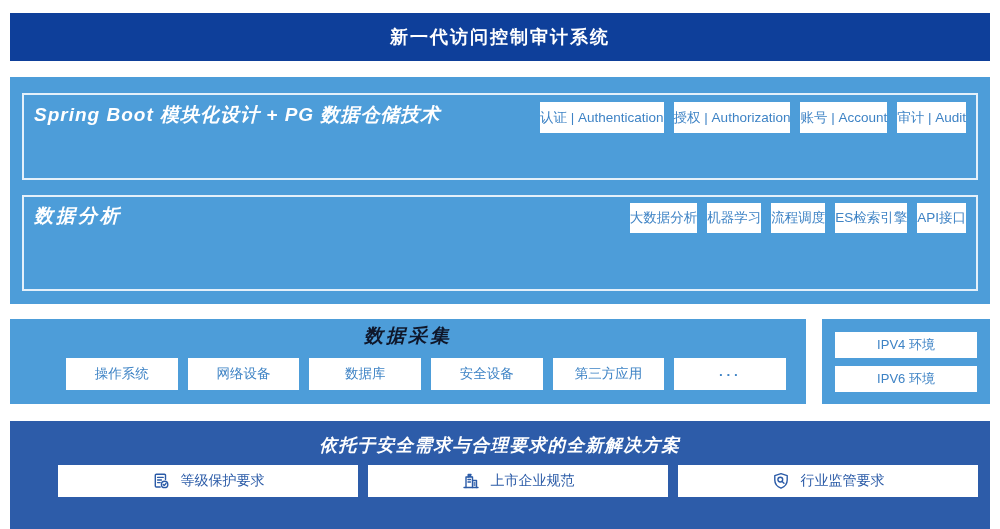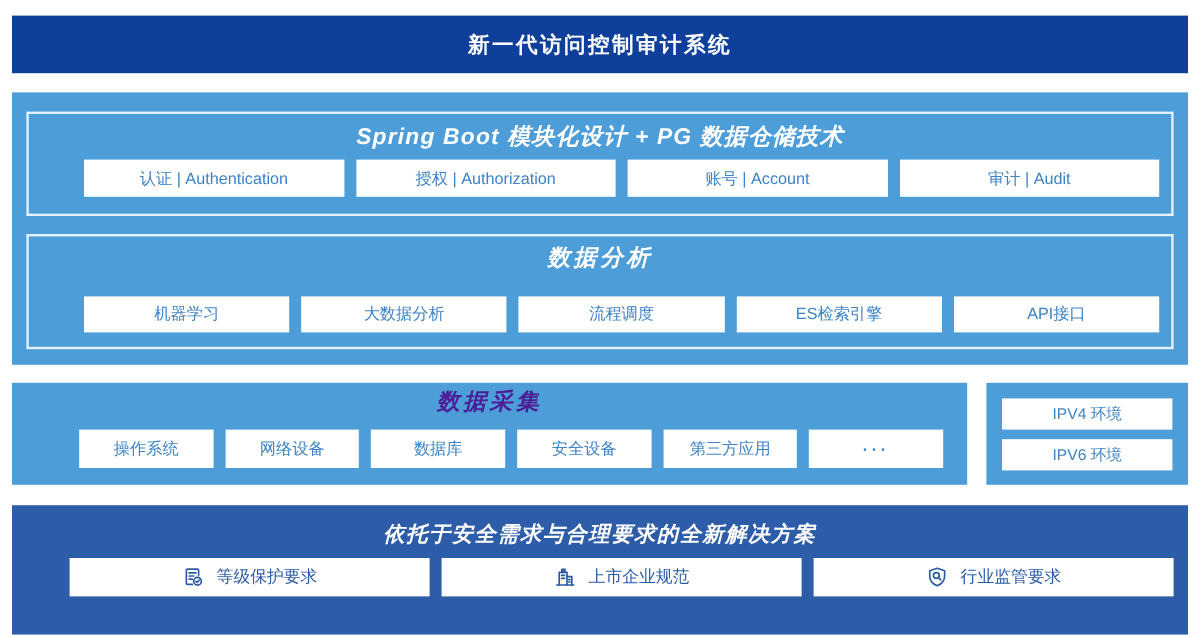--- a/index.html
+++ b/index.html
@@ -16,38 +16,38 @@
   .page{position:relative;width:1000px;height:529px;background:#fff;overflow:hidden;}
 
   
   .banner{margin:13px 10px 0;height:48px;background:var(--banner-bg);
     display:flex;align-items:center;justify-content:center;
     color:#fff;font-size:18px;font-weight:bold;letter-spacing:2px;}
 
   
   .platform{margin:16px 10px 0;height:227px;background:var(--light-blue);
     padding:16px 12px 13px;display:flex;flex-direction:column;gap:15px;}
-  .panel{border:2px solid rgba(255,255,255,.85);display:flex;flex-direction:column;
+  .panel{border:2px solid rgba(255,255,255,.85);display:flex;flex-direction:row;
     justify-content:space-between;padding:7px 10px 14px;}
   .panel-a{height:96px;}
   .panel-b{height:106px;padding:6px 10px 12px;}
   .panel-title{text-align:center;color:#fff;font-weight:bold;font-style:italic;
     font-size:19px;line-height:26px;letter-spacing:1px;}
   .panel-b .panel-title{letter-spacing:3px;}
   .row{display:flex;gap:10px;padding-left:36px;}
   .wbox{flex:1;background:#fff;display:flex;align-items:center;justify-content:center;
     color:var(--box-text-blue);font-size:13.5px;white-space:nowrap;}
   .panel-a .wbox{height:31px;}
   .panel-b .wbox{height:30px;}
 
   
   .mid-row{margin:15px 10px 0;height:85px;display:flex;gap:16px;}
   .collect{flex:1;background:var(--light-blue);display:flex;flex-direction:column;
     justify-content:space-between;padding:5px 20px 14px;}
-  .collect-title{text-align:center;color:#4c1d95;font-weight:bold;font-style:italic;
+  .collect-title{text-align:center;color:#0f172a;font-weight:bold;font-style:italic;
     font-size:19px;line-height:24px;letter-spacing:3px;}
   .collect .wbox{height:32px;}
   .wbox.dots{letter-spacing:3px;font-weight:bold;}
   .env{width:168px;background:var(--light-blue);display:flex;flex-direction:column;
     justify-content:center;gap:8px;padding:0 13px;}
   .env .wbox{flex:none;height:26px;font-size:13px;}
 
   
   .solution{margin:17px 10px 12px;height:115px;background:var(--solution-bg);
     padding:13px 12px 0;}
@@ -77,22 +77,22 @@
         <div class="wbox">认证 | Authentication</div>
         <div class="wbox">授权 | Authorization</div>
         <div class="wbox">账号 | Account</div>
         <div class="wbox">审计 | Audit</div>
       </div>
     </div>
 
     <div class="panel panel-b">
       <div class="panel-title">数据分析</div>
       <div class="row">
+        <div class="wbox">大数据分析</div>
         <div class="wbox">机器学习</div>
-        <div class="wbox">大数据分析</div>
         <div class="wbox">流程调度</div>
         <div class="wbox">ES检索引擎</div>
         <div class="wbox">API接口</div>
       </div>
     </div>
 
   </section>
 
   <section class="mid-row">
 

